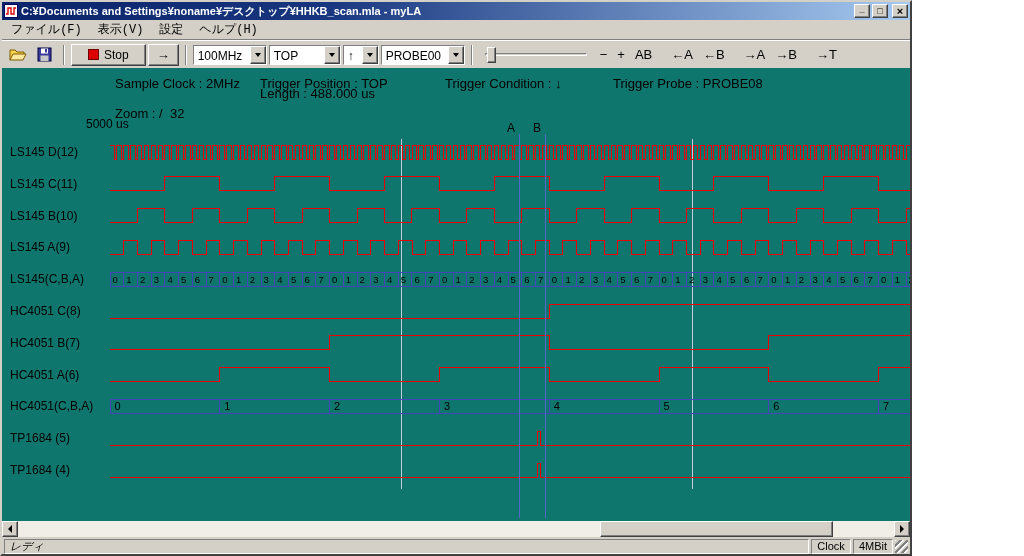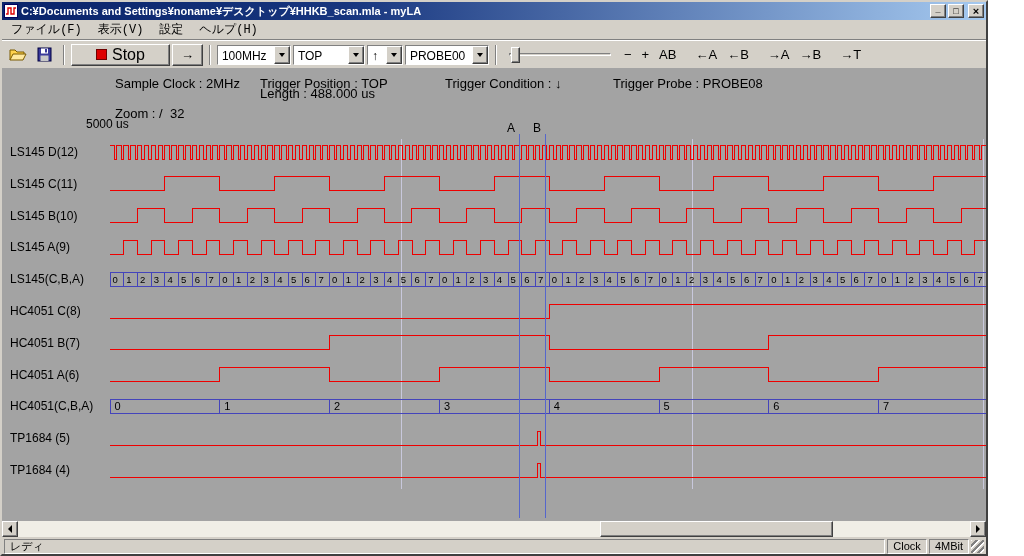--- a/index.html
+++ b/index.html
@@ -1,17 +1,17 @@
 <!DOCTYPE html>
 <html><head>
 <meta charset="utf-8">
 <style>
   html,body{margin:0;padding:0;}
   body{width:1024px;height:556px;font-family:"Liberation Sans","DejaVu Sans",sans-serif;}
-  .window{width:988px;height:556px;background:#d4d0c8;border:2px solid;border-color:#d4d0c8 #404040 #404040 #d4d0c8;
+  .window{width:912px;height:556px;background:#d4d0c8;border:2px solid;border-color:#d4d0c8 #404040 #404040 #d4d0c8;
           box-shadow:inset 1px 1px 0 #ffffff,inset -1px -1px 0 #808080;position:relative;overflow:hidden;box-sizing:border-box;}
   button{font-family:inherit;cursor:default;}
 
   
   .titlebar{height:18px;background:linear-gradient(90deg,#0a246a 0%,#17357e 35%,#a6caf0 100%);display:flex;align-items:center;gap:3px;padding:0 2px;}
   .app-icon{width:14px;height:14px;flex:none;display:flex;}
   .title-text{flex:1;color:#fff;font-size:11px;font-weight:bold;white-space:nowrap;overflow:hidden;}
   .win-controls{display:flex;gap:2px;align-items:center;}
   .win-btn{width:16px;height:14px;background:#d4d0c8;border:1px solid;border-color:#ffffff #404040 #404040 #ffffff;
            box-shadow:inset -1px -1px 0 #808080;font-size:9px;font-weight:bold;display:flex;align-items:center;justify-content:center;
@@ -21,53 +21,53 @@
 
   
   .menubar{height:20px;display:flex;align-items:center;font-size:12px;border-bottom:1px solid #808080;padding-left:1px;background:#d4d0c8;box-sizing:border-box;font-family:Liberation Mono, monospace;}
   .menu-item{padding:3px 8px;}
 
   
   .toolbar{height:28px;display:flex;align-items:center;border-top:1px solid #ffffff;padding:0 3px;background:#d4d0c8;gap:2px;box-sizing:border-box;}
   .icon-btn{width:25px;height:22px;background:transparent;border:1px solid transparent;display:flex;align-items:center;justify-content:center;padding:0;}
   .sep{width:0;height:20px;border-left:1px solid #808080;border-right:1px solid #ffffff;margin:0 4px;flex:none;}
   .btn3d{background:#d4d0c8;border:1px solid;border-color:#ffffff #404040 #404040 #ffffff;box-shadow:inset -1px -1px 0 #808080;
-         height:22px;display:flex;align-items:center;gap:5px;padding:0 24px;font-size:16px;color:#000;flex:none;}
+         height:22px;display:flex;align-items:center;gap:5px;padding:0 16px;font-size:12px;color:#000;flex:none;}
   .btn3d.run{font-weight:bold;font-size:13px;padding:0 8px;}
   .stop-sq{width:9px;height:9px;background:#dd0000;border:1px solid #700000;display:inline-block;}
   .combo{height:20px;background:#fff;border:1px solid;border-color:#808080 #ffffff #ffffff #808080;display:flex;flex:none;box-sizing:border-box;}
   .combo-text{flex:1;font-size:12px;padding:3px 0 0 4px;white-space:nowrap;overflow:hidden;}
   .combo-btn{width:16px;background:#d4d0c8;border:1px solid;border-color:#ffffff #404040 #404040 #ffffff;
              box-shadow:inset -1px -1px 0 #808080;display:flex;align-items:center;justify-content:center;flex:none;box-sizing:border-box;}
   .arr-down{width:0;height:0;border-left:3px solid transparent;border-right:3px solid transparent;border-top:4px solid #000;}
   .slider{position:relative;width:106px;height:22px;margin:0 4px;flex:none;}
   .groove{position:absolute;left:2px;right:2px;top:9px;height:3px;border:1px solid;border-color:#808080 #ffffff #ffffff #808080;box-sizing:border-box;}
   .handle{position:absolute;left:4px;top:3px;width:9px;height:16px;background:#d4d0c8;border:1px solid;border-color:#ffffff #404040 #404040 #ffffff;box-shadow:inset -1px -1px 0 #808080;box-sizing:border-box;}
   #flat-buttons{display:flex;align-items:center;}
   .tbtn{background:transparent;border:none;font-size:13px;padding:2px 5px;color:#000;height:22px;}
   .tbtn.grp{margin-left:9px;}
 
   
-  .content{position:relative;height:453px;background:#a3a3a3;overflow:hidden;}
+  .content{position:relative;height:453px;background:#0f766e;overflow:hidden;}
   .inf{position:absolute;font-size:13px;color:#000;white-space:pre;}
   #wave-svg{position:absolute;left:0;top:0;font-family:"Liberation Sans","DejaVu Sans",sans-serif;}
 
   
   .hscroll{height:16px;display:flex;background:#f0eee6;}
   .scroll-btn{width:16px;height:16px;flex:none;background:#d4d0c8;border:1px solid;border-color:#ffffff #404040 #404040 #ffffff;
               box-shadow:inset -1px -1px 0 #808080;display:flex;align-items:center;justify-content:center;padding:0;box-sizing:border-box;}
   .tri-l{width:0;height:0;border-top:4px solid transparent;border-bottom:4px solid transparent;border-right:4px solid #000;}
   .tri-r{width:0;height:0;border-top:4px solid transparent;border-bottom:4px solid transparent;border-left:4px solid #000;}
   .scroll-track{flex:1;position:relative;}
   .scroll-thumb{position:absolute;left:582px;top:0;width:233px;height:16px;background:#d4d0c8;border:1px solid;border-color:#ffffff #404040 #404040 #ffffff;box-shadow:inset -1px -1px 0 #808080;box-sizing:border-box;}
 
   
   .statusbar{height:17px;background:#d4d0c8;display:flex;align-items:center;gap:2px;padding:1px 2px 0 2px;font-size:11px;box-sizing:border-box;}
   .status-panel{height:15px;border:1px solid;border-color:#808080 #ffffff #ffffff #808080;display:flex;align-items:center;padding:0 5px;box-sizing:border-box;white-space:nowrap;}
-  .status-ready{flex:1;}
+  .status-ready{flex:1;font-style:italic;}
   .status-cell{flex:none;}
   .resize-grip{width:13px;height:13px;flex:none;
     background:repeating-linear-gradient(-45deg,#d4d0c8 0px,#d4d0c8 2px,#ffffff 2px,#ffffff 3px,#808080 3px,#808080 5px);}
 </style>
 </head>
 <body>
 
 <div class="window">
 
   <div class="titlebar">

